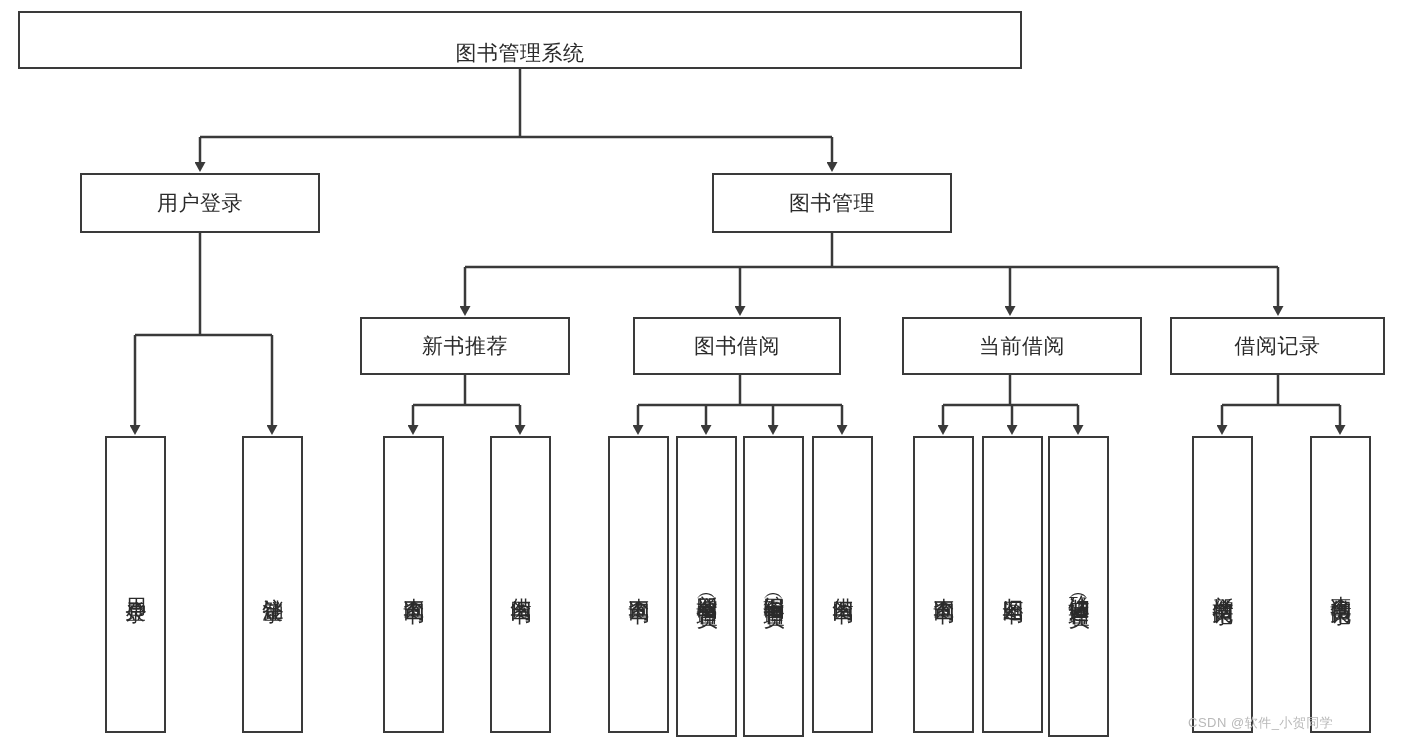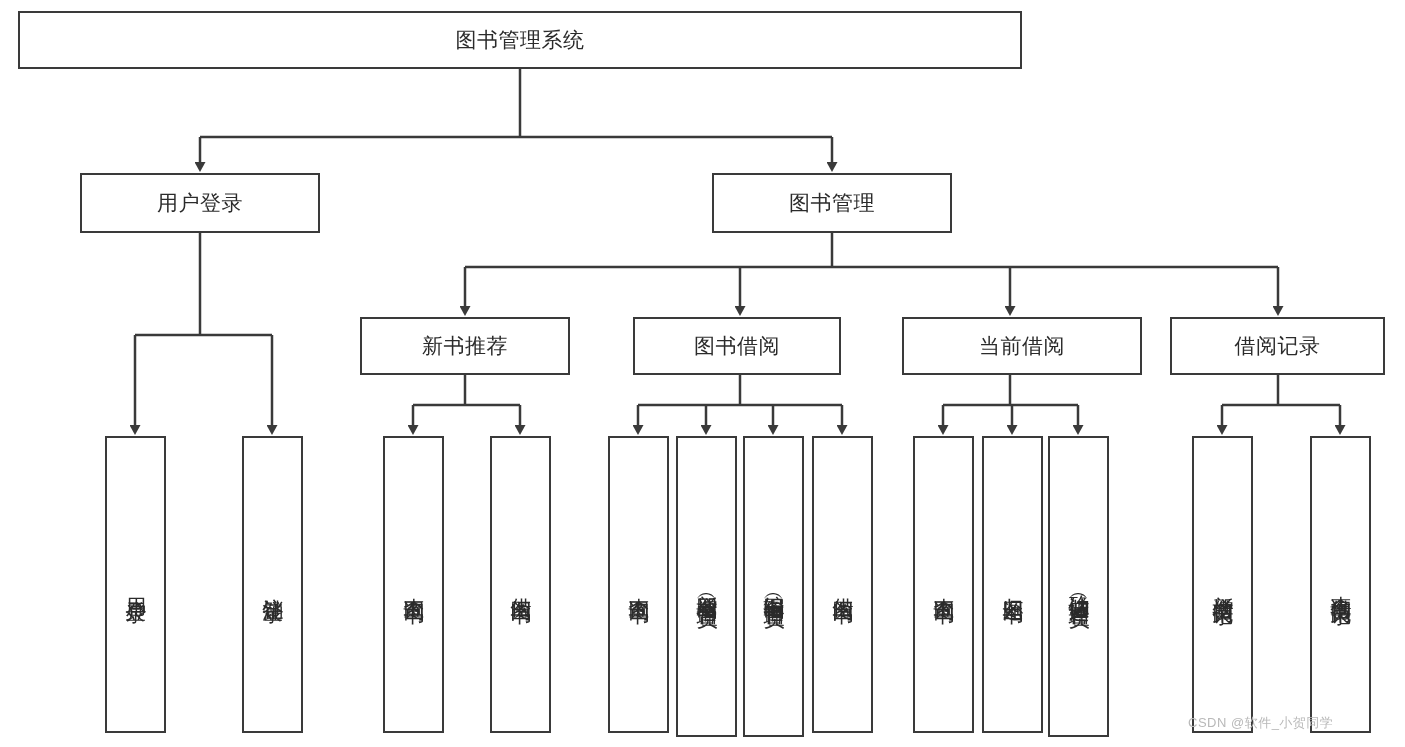--- a/index.html
+++ b/index.html
@@ -112,21 +112,21 @@
       <path d="M1012,405 L1012,426" marker-end="url(#arrow)"></path>
       <path d="M1078,405 L1078,426" marker-end="url(#arrow)"></path>
 
       <path d="M1278,375 L1278,405"></path>
       <path d="M1222,405 L1340,405"></path>
       <path d="M1222,405 L1222,426" marker-end="url(#arrow)"></path>
       <path d="M1340,405 L1340,426" marker-end="url(#arrow)"></path>
     </g>
   </svg>
 
-  <div class="node horiz" style="left:18px; top:11px; width:1004px; height:58px;">
+  <div class="node horiz" style="left:18px; top:11px; width:1004px; height:58px;align-items:flex-end;">
     <span>图书管理系统</span>
   </div>
 
   <div class="node horiz" style="left:80px; top:173px; width:240px; height:60px;">
     <span>用户登录</span>
   </div>
   <div class="node horiz" style="left:360px; top:317px; width:210px; height:58px;">
     <span>新书推荐</span>
   </div>
 

